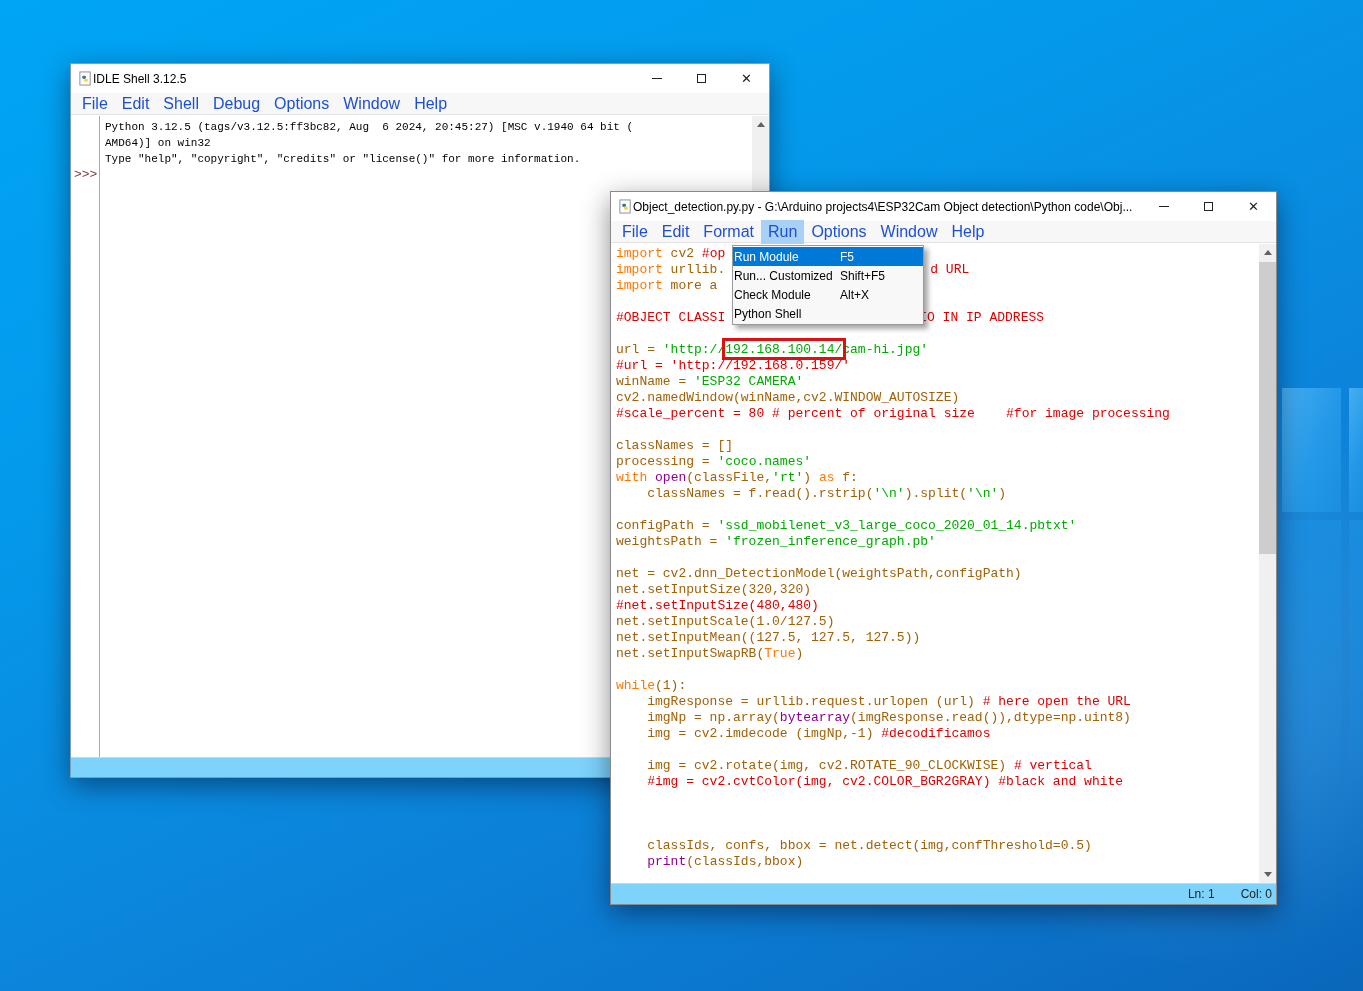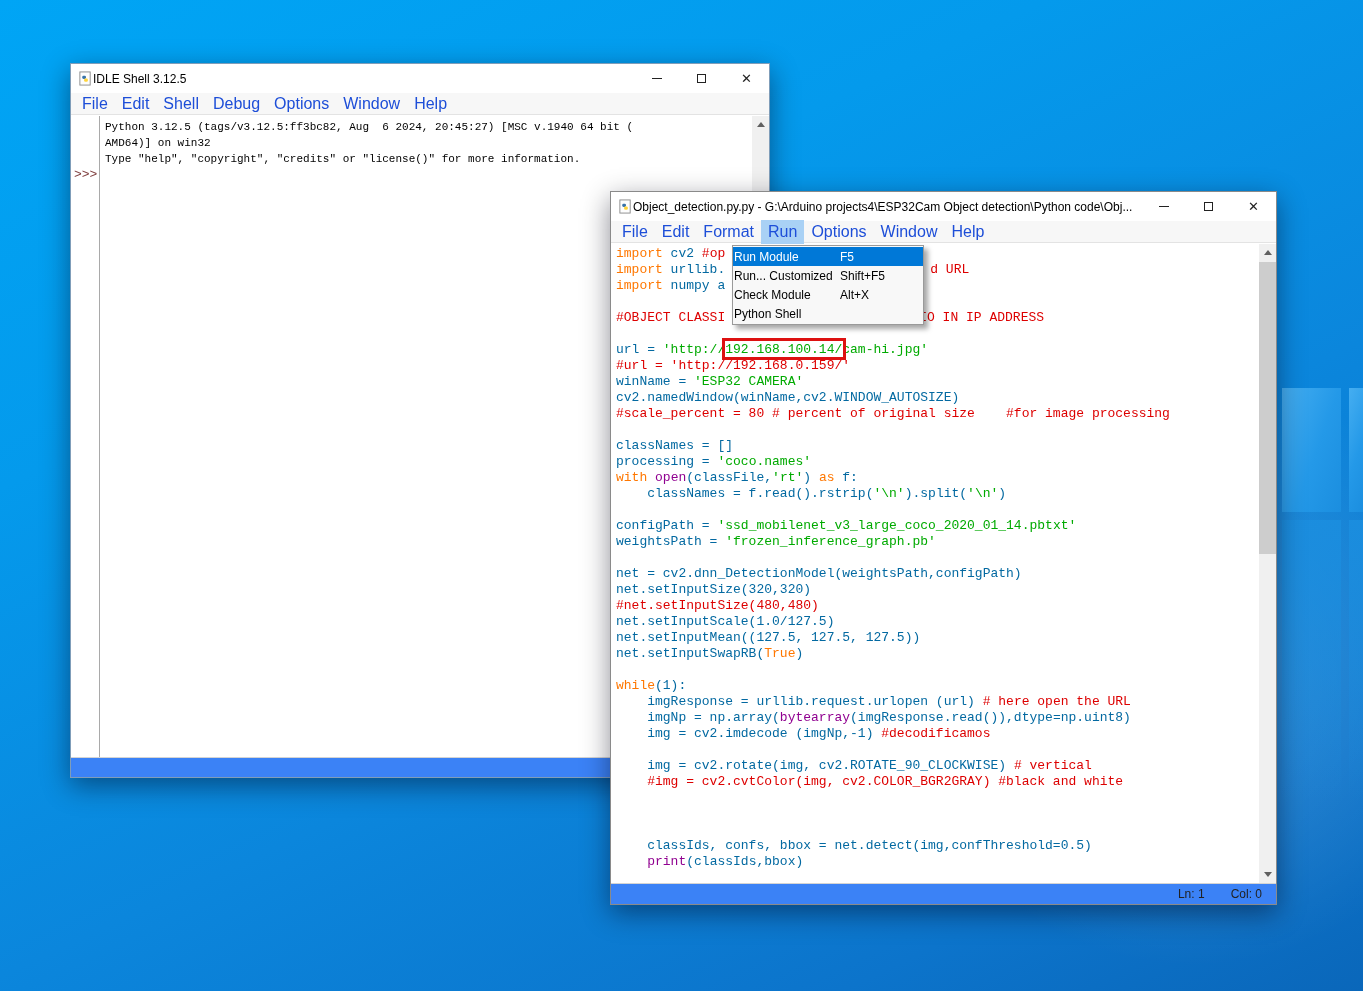--- a/index.html
+++ b/index.html
@@ -19,21 +19,21 @@
   .title-text { font-size:12px; color:#000; white-space:nowrap; overflow:hidden; flex:1 1 auto; }
   .caption-buttons { display:flex; height:100%; flex:0 0 auto; }
   .cap-btn { width:45px; height:100%; display:flex; align-items:center; justify-content:center; }
   .glyph-min { width:10px; height:1px; background:#222; display:block; }
   .glyph-max { width:9px; height:9px; border:1px solid #222; display:block; }
   .glyph-close { font-size:13px; color:#222; line-height:1; }
   .menubar { height:22px; background:#f7f7f7; border-bottom:1px solid #e3e3e3; display:flex; align-items:center;
     font-size:16px; color:#1d4ed8; padding-left:4px; }
   .menu-item { padding:3px 7px; white-space:nowrap; }
   .menu-item.active { background: var(--menu_highlight); }
-  .statusbar { position:absolute; left:0; right:0; bottom:0; height:20px; background:#3b82f6;
+  .statusbar { position:absolute; left:0; right:0; bottom:0; height:20px; background:#7dd3fc;
     border-top:1px solid #d4d4d4; font-size:12px; color:#222; display:flex; align-items:center; justify-content:flex-end; }
 
   
   .vscroll { position:absolute; top:0; bottom:0; right:0; width:17px; background:#f0f0f0; }
   .scroll-arrow { position:absolute; left:0; width:17px; height:17px; display:flex; align-items:center; justify-content:center; }
   .tri-up { width:0; height:0; border-left:4px solid transparent; border-right:4px solid transparent; border-bottom:5px solid #606060; }
   .tri-down { width:0; height:0; border-left:4px solid transparent; border-right:4px solid transparent; border-top:5px solid #606060; }
   .scroll-thumb { position:absolute; left:0; width:17px; background:#cdcdcd; }
 
   
@@ -45,31 +45,31 @@
   .shell-text { position:absolute; left:34px; top:3px; right:18px; font-family:"Liberation Mono", monospace;
     font-size:11px; line-height:16px; color:#000; }
   .shell-line { white-space:pre; height:16px; }
 
   
   #editor-win { left:610px; top:191px; width:667px; height:714px; z-index:2; border-color:#8a8a8a; }
   .editor-body { position:absolute; top:52px; left:0; right:0; bottom:21px; background:#fff; }
   .code { position:absolute; top:0; left:0; right:17px; bottom:0; padding:2px 0 0 5px; overflow:hidden;
     font-family:"Liberation Mono", monospace; font-size:13px; line-height:16px; }
   .code-line { height:16px; white-space:pre; }
-  .tok-n { color:#0369a1; }
+  .tok-n { color:#a16207; }
   .tok-k { color:var(--keyword); }
   .tok-b { color:var(--builtin); }
   .tok-s { color:var(--string); }
   .tok-c { color:var(--comment); }
   .tok-gap { display:inline-block; }
   .annotation-box { position:absolute; left:111px; top:94px; width:124px; height:22px;
     border:3px solid var(--annotation_red); pointer-events:none; }
   #editor-status { height:21px; }
   #editor-status span { margin-right:26px; }
-  #editor-status span:last-child { margin-right:14px; }
+  #editor-status span:last-child { margin-right:4px; }
 
   
   .dropdown { position:absolute; left:121px; top:53px; width:192px; background:#f8f8f8;
     border:1px solid #9a9a9a; box-shadow: 4px 4px 5px rgba(0,0,0,0.35); z-index:5; padding:1px 0; }
   .dd-item { height:19px; display:flex; align-items:center; font-size:12px; color:#000; }
   .dd-label { padding-left:1px; flex:0 0 107px; white-space:nowrap; }
   .dd-shortcut { white-space:nowrap; }
   .dd-item.selected { background: var(--selection_blue); color:#fff; }
 
   .file-icon { width:15px; height:15px; flex:0 0 auto; }
@@ -159,21 +159,21 @@
       <span class="menu-item active">Run</span>
       <span class="menu-item">Options</span>
       <span class="menu-item">Window</span>
       <span class="menu-item">Help</span>
     </div>
 
     <div class="editor-body">
       <div class="code" id="code-area">
           <div class="code-line"><span class="tok-k">import</span><span class="tok-n"> cv2 </span><span class="tok-c">#op</span></div>
           <div class="code-line"><span class="tok-k">import</span><span class="tok-n"> urllib.</span><span class="tok-gap" style="width: 205px;"></span><span class="tok-c">d URL</span></div>
-          <div class="code-line"><span class="tok-k">import</span><span class="tok-n"> numpy a</span></div>
+          <div class="code-line"><span class="tok-k">import</span><span class="tok-n"> more a</span></div>
           <div class="code-line"></div>
           <div class="code-line"><span class="tok-c">#OBJECT CLASSI</span><span class="tok-gap" style="width: 194px;"></span><span class="tok-c">IO IN IP ADDRESS</span></div>
           <div class="code-line"></div>
           <div class="code-line"><span class="tok-n">url = </span><span class="tok-s">'http://</span><span class="tok-s">192.168.100.14/</span><span class="tok-s">cam-hi.jpg'</span></div>
           <div class="code-line"><span class="tok-c">#url = 'http://192.168.0.159/'</span></div>
           <div class="code-line"><span class="tok-n">winName = </span><span class="tok-s">'ESP32 CAMERA'</span></div>
           <div class="code-line"><span class="tok-n">cv2.namedWindow(winName,cv2.WINDOW_AUTOSIZE)</span></div>
           <div class="code-line"><span class="tok-c">#scale_percent = 80 # percent of original size    #for image processing</span></div>
           <div class="code-line"></div>
           <div class="code-line"><span class="tok-n">classNames = []</span></div>

